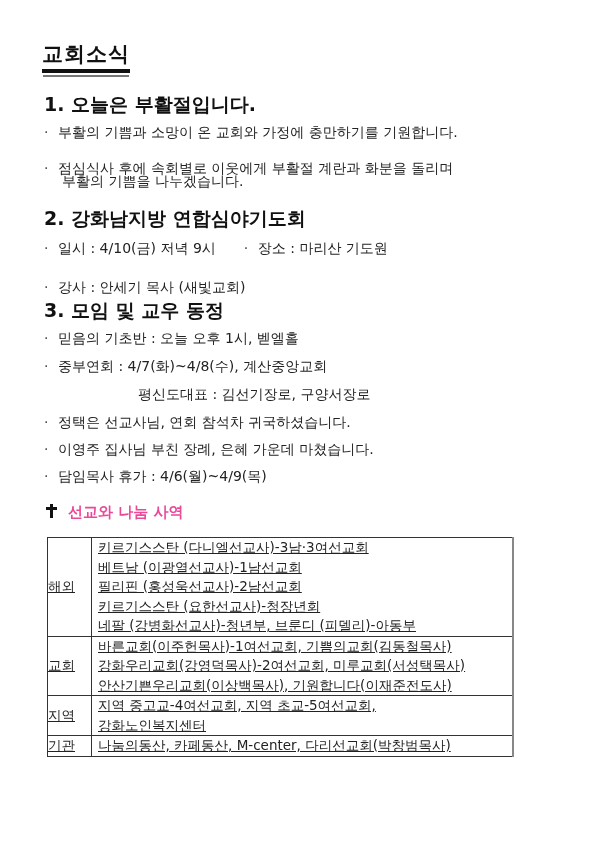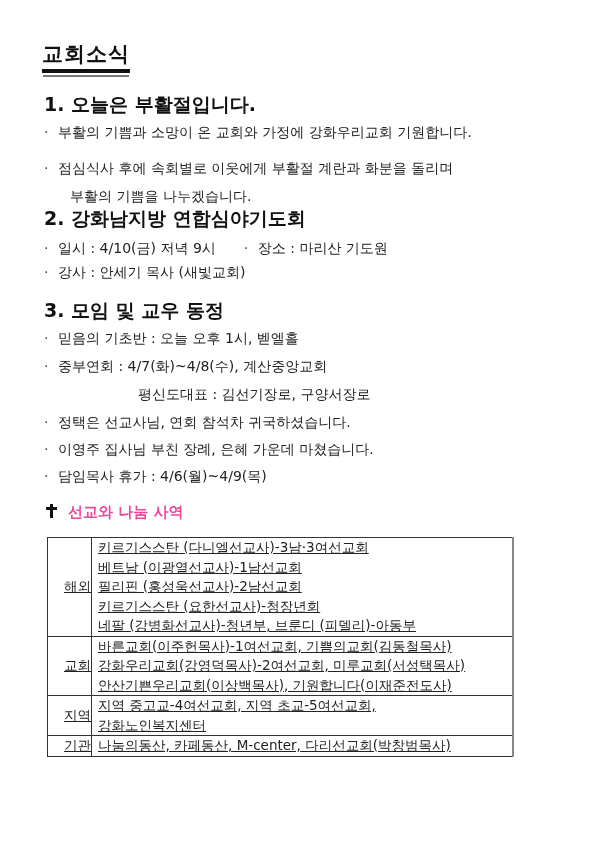--- a/index.html
+++ b/index.html
@@ -43,48 +43,48 @@
     table.mission {
       position: absolute; left: 47px; top: 537px; width: 467px;
       border-collapse: collapse;
       font-size: 13.5px; color: #222;
     }
     table.mission td {
       border: 1px solid #333; padding: 0;
       line-height: 19.5px; vertical-align: middle; text-decoration: underline;
     }
     table.mission td.cat {
-      width: 43px; text-align: right; color: #222;
+      width: 43px; text-align: left; color: #222;
     }
     table.mission td.items { padding: 0 0 0 6px; }
     table.mission tr.last td { border-bottom: 1px solid #333; }
     table.mission { border-right: 2px solid #888; }
     .item { display: block; white-space: nowrap; }
   </style>
 </head>
 <body>
 
 <div class="page">
 
   <div class="title">교회소식</div>
 
   <div class="h2" style="top:94px;">1. 오늘은 부활절입니다.</div>
   <div class="line" style="top:122px;">
-    <span class="dot">·</span><span>부활의 기쁨과 소망이 온 교회와 가정에 강화우리교회 기원합니다.</span>
+    <span class="dot">·</span><span>부활의 기쁨과 소망이 온 교회와 가정에 충만하기를 기원합니다.</span>
   </div>
   <div class="line" style="top:158px;">
     <span class="dot">·</span><span>점심식사 후에 속회별로 이웃에게 부활절 계란과 화분을 돌리며</span>
   </div>
-  <div class="line indent" style="top:186px;margin-left:8px;">부활의 기쁨을 나누겠습니다.</div>
+  <div class="line indent" style="top:171px;">부활의 기쁨을 나누겠습니다.</div>
 
   <div class="h2" style="top:208px;">2. 강화남지방 연합심야기도회</div>
   <div class="line" style="top:238px;">
     <span class="dot">·</span><span>일시 : 4/10(금) 저녁 9시</span><span class="sep"></span><span class="dot">·</span><span>장소 : 마리산 기도원</span>
   </div>
-  <div class="line" style="top:262px;">
+  <div class="line" style="top:277px;">
     <span class="dot">·</span><span>강사 : 안세기 목사 (새빛교회)</span>
   </div>
 
   <div class="h2" style="top:300px;">3. 모임 및 교우 동정</div>
   <div class="line" style="top:328px;">
     <span class="dot">·</span><span>믿음의 기초반 : 오늘 오후 1시, 벧엘홀</span>
   </div>
   <div class="line" style="top:356px;">
     <span class="dot">·</span><span>중부연회 : 4/7(화)~4/8(수), 계산중앙교회</span>
   </div>

